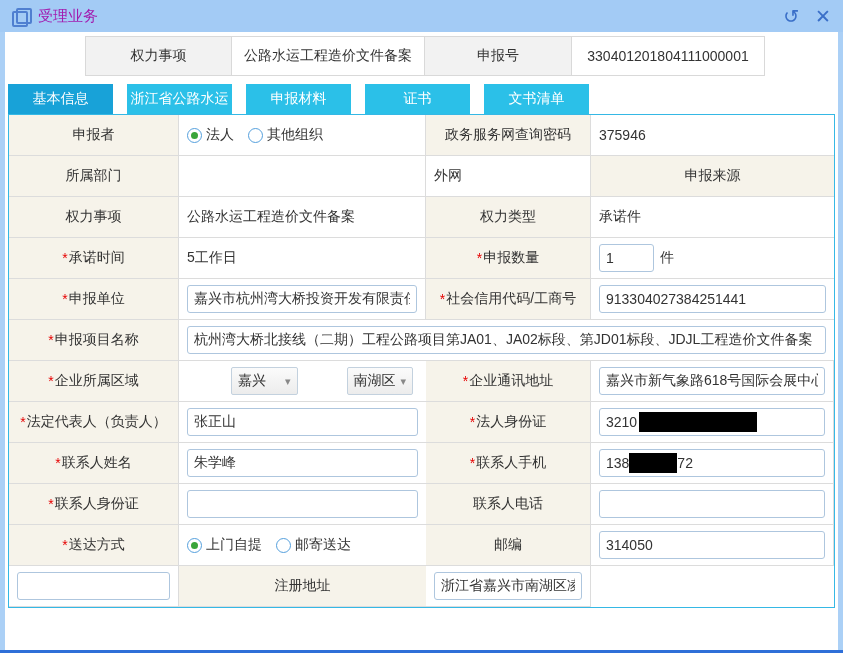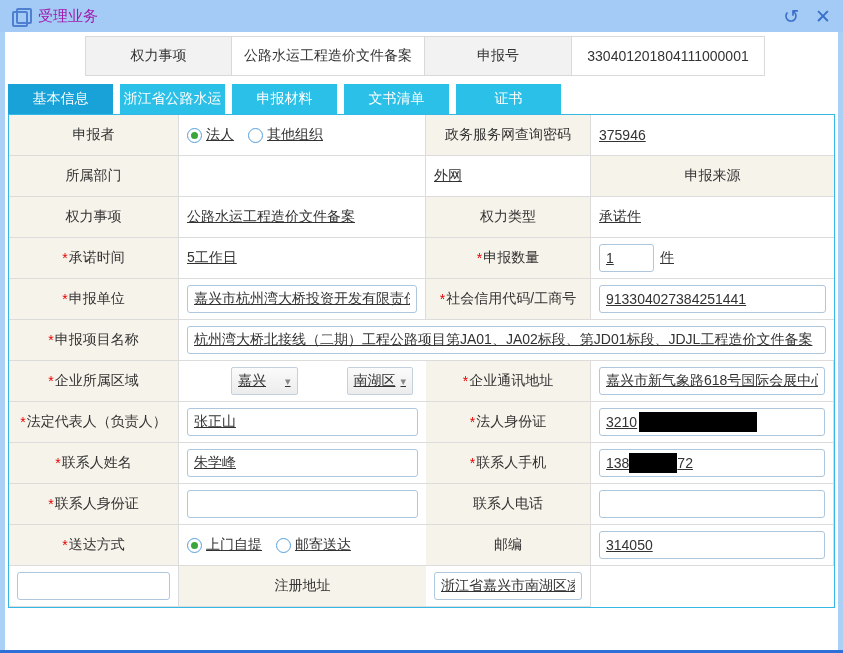--- a/index.html
+++ b/index.html
@@ -33,42 +33,42 @@
   
   .header-row { position:absolute; top:36px; left:85px; height:40px; display:flex; }
   .hcell {
     height:40px; display:flex; align-items:center; justify-content:center;
     border:1px solid #d9d9d9; border-left:none; font-size:14px; color:#333;
   }
   .hcell:first-child { border-left:1px solid #d9d9d9; }
   .hcell.gray { background:#f2f2f2; width:147px; }
   .hcell.white { background:#fff; width:193px; }
   
-  .tabbar { position:absolute; top:84px; left:8px; display:flex; gap:7px; }
+  .tabbar { position:absolute; top:84px; left:8px; display:flex; gap:14px; }
   .tab {
     width:105px; height:30px; display:flex; align-items:center; justify-content:center;
     background:#2bc0e8; color:#fff; font-size:14px; cursor:pointer;
     white-space:nowrap; overflow:hidden;
   }
   .tab.active { background:#18a2d8; }
   
   .form-table {
     position:absolute; top:114px; left:8px; width:827px;
     border:1px solid #35b8e5;
     display:grid; grid-template-columns:170px 247px 165px 1fr;
     grid-auto-rows:41px; background:#fff;
   }
   .cell {
     border-right:1px solid #dcdcdc; border-bottom:1px solid #dcdcdc;
     display:flex; align-items:center; font-size:14px; color:#333; overflow:hidden;
   }
   .cell:nth-child(4n) { border-right:none; }
   .cell.span3 { grid-column:2 / 5; border-right:none; }
   .cell.label { background:#f6f3ea; justify-content:center; text-align:center; padding:0 0; }
-  .cell.value { background:#fff; padding:8px 8px;text-decoration:underline; }
+  .cell.value { background:#fff; padding:8px 8px; }
   .req { color:#e60000; margin-right:1px; }
   
   .txt {
     height:28px; border:1px solid #aec6de; border-radius:3px; padding:0 6px;
     font-size:14px; color:#333; font-family:inherit; width:100%; background:#fff; outline:none;
   }
   .txt.small { width:55px; margin-right:6px; }
   .inputbox {
     height:28px; border:1px solid #aec6de; border-radius:3px; padding:0 6px;
     display:flex; align-items:center; width:100%; background:#fff; white-space:nowrap; overflow:hidden;
@@ -115,22 +115,22 @@
     <div class="hcell gray">权力事项</div>
     <div class="hcell white">公路水运工程造价文件备案</div>
     <div class="hcell gray">申报号</div>
     <div class="hcell white">330401201804111000001</div>
   </div>
 
   <div class="tabbar">
     <div class="tab active">基本信息</div>
     <div class="tab">浙江省公路水运</div>
     <div class="tab">申报材料</div>
+    <div class="tab">证书</div>
     <div class="tab">文书清单</div>
-    <div class="tab">证书</div>
   </div>
 
   <div class="form-table">
 
     <div class="cell label">申报者</div>
     <div class="cell value">
       <span class="radio checked"></span>
       <span class="radio-label">法人</span>
       <span class="radio"></span>
       <span class="radio-label">其他组织</span>

